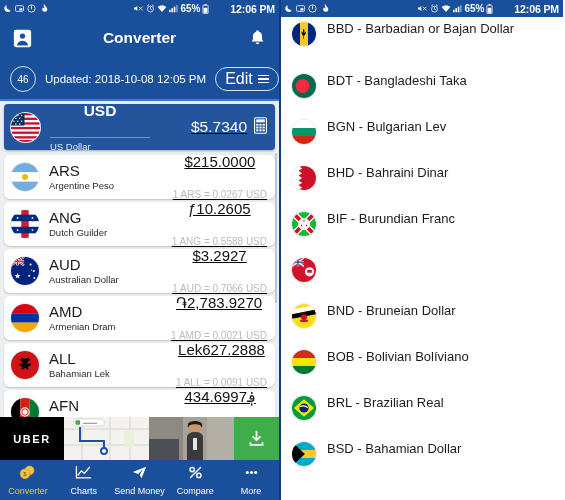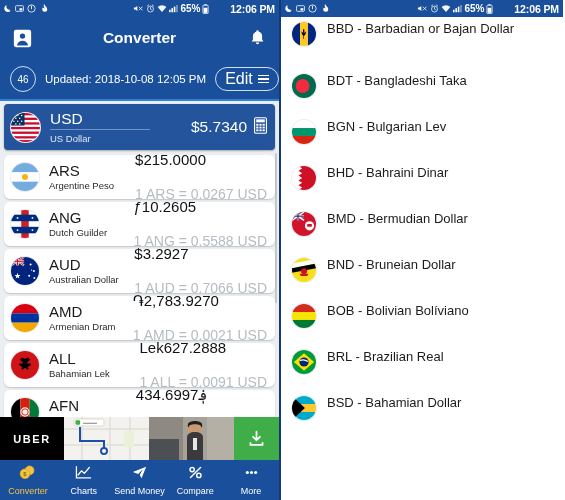--- a/index.html
+++ b/index.html
@@ -82,29 +82,29 @@
     height: 46px; border-radius: 4px; margin: 0 0 5px 0;
   }
   .flag {
     width: 30px; height: 30px; border-radius: 50%; flex: none;
     overflow: hidden; position: relative; border: 1px solid rgba(0,0,0,0.08);
     background: #fff;
   }
   .row.selected .flag { width: 31px; height: 31px; }
   .row-mid { flex: 1; margin-left: 9px; min-width: 0; }
   .code { font-size: 15px; color: #1b1b1b; line-height: 1.05; }
-  .row.selected .code { color: #ffffff; font-weight: 400; font-size: 15.5px;
+  .row.selected .code { color: #ffffff; font-weight: 700; font-size: 15.5px;
                          border-bottom: 1px solid #6d93c8; display: inline-block;
-                         padding-bottom: 1px; min-width: 100px; }
+                         padding-bottom: 17px; min-width: 100px; text-align: center; }
   .cname { font-size: 9.5px; color: #2b2b2b; margin-top: 2px; }
   .row.selected .cname { color: #dde8f6; margin-top: 3px; }
-  .row-right { text-align: left; flex: none; }
+  .row-right { text-align: center; flex: none; text-decoration: underline; }
   .amount { font-size: 15px; color: #111; line-height: 1.05; white-space: nowrap; }
   .row.selected .amount { color: #ffffff; font-size: 15.5px; }
-  .rate { font-size: 14px; color: #b6bcc2; margin-top: 19px; white-space: nowrap; }
+  .rate { font-size: 10px; color: #b6bcc2; margin-top: 19px; white-space: nowrap; }
   .calc-ico { margin-left: 7px; flex: none; }
 
   
   .scroll-ind {
     position: absolute; right: 2px; top: 52px; width: 2.5px; height: 150px;
     background: #c3c8cc; border-radius: 2px;
   }
 
   
   .ad {
@@ -631,36 +631,51 @@
       <div class="rrow">
         <div class="rflag">
           <svg width="100%" height="100%" viewBox="0 0 26 26">
               <rect width="26" height="26" fill="#fff"></rect>
               <path d="M26 0v26H7l4-2.6-4-2.6 4-2.6-4-2.6 4-2.6-4-2.6 4-2.6-4-2.6 4-2.6L7 0z" fill="#ce1126"></path>
             </svg>
         </div>
         <div class="rlabel">BHD - Bahraini Dinar</div>
       </div>
 
+      <div class="rrow">
+        <div class="rflag">
+          <svg width="100%" height="100%" viewBox="0 0 26 26">
+              <rect width="26" height="26" fill="#18b637"></rect>
+              <path d="M0 0L26 26M26 0L0 26" stroke="#fff" stroke-width="7"></path>
+              <path d="M0 0L26 26M26 0L0 26" stroke="#ce1126" stroke-width="4"></path>
+              <circle cx="13" cy="13" r="6.5" fill="#fff"></circle>
+              <g fill="#ce1126">
+                <path d="M13 8.2l1 2h-2z"></path>
+                <path d="M10.4 13.4l1 2h-2z"></path>
+                <path d="M15.6 13.4l1 2h-2z"></path>
+              </g>
+            </svg>
+        </div>
+        <div class="rlabel">BIF - Burundian Franc</div>
+      </div>
 
       <div class="rrow">
         <div class="rflag">
           <svg width="100%" height="100%" viewBox="0 0 26 26">
               <rect width="26" height="26" fill="#cf142b"></rect>
               <rect x="0" y="0" width="13" height="9" fill="#cf142b"></rect>
               <path d="M0 0L13 9M13 0L0 9" stroke="#fff" stroke-width="1.6"></path>
               <rect x="5.3" y="0" width="2.4" height="9" fill="#fff"></rect>
               <rect x="0" y="3.3" width="13" height="2.4" fill="#fff"></rect>
               <rect x="5.9" y="0" width="1.2" height="9" fill="#00247d"></rect>
               <rect x="0" y="3.9" width="13" height="1.2" fill="#00247d"></rect>
               <circle cx="19" cy="15" r="5" fill="#fff"></circle>
               <path d="M16.5 13h5v3h-5z" fill="#cf142b"></path>
             </svg>
         </div>
-        <div class="rlabel">BMD - Bermudian Dollar</div>
       </div>
 
       <div class="rrow">
         <div class="rflag">
           <svg width="100%" height="100%" viewBox="0 0 26 26">
               <rect width="26" height="26" fill="#f7e017"></rect>
               <path d="M0 6L26 1v5L0 11z" fill="#fff"></path>
               <path d="M0 11L26 6v5L0 16z" fill="#000"></path>
               <path d="M13 11c2 0 3.5 1.2 3.5 3 0 2-1.5 3.6-3.5 3.6S9.5 16 9.5 14c0-1.8 1.5-3 3.5-3z" fill="#ce1126"></path>
               <path d="M8 17h10l-1.6 2.4H9.6z" fill="#ce1126"></path>

